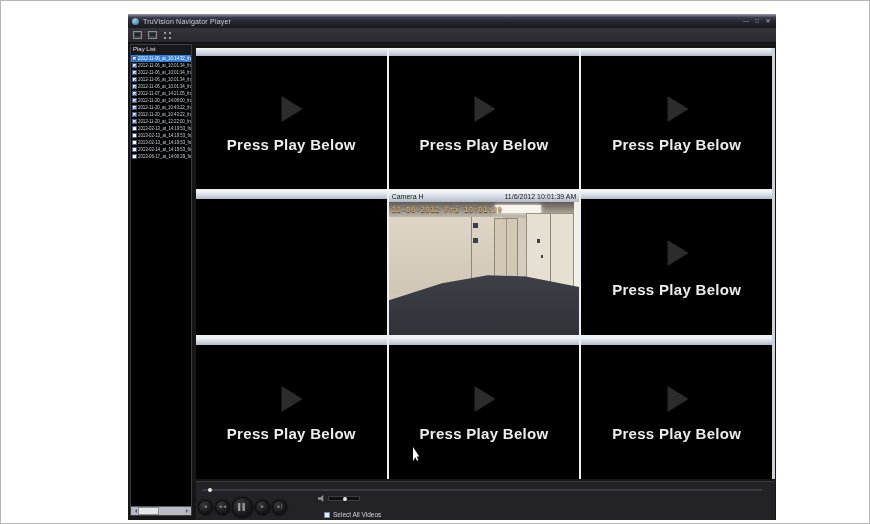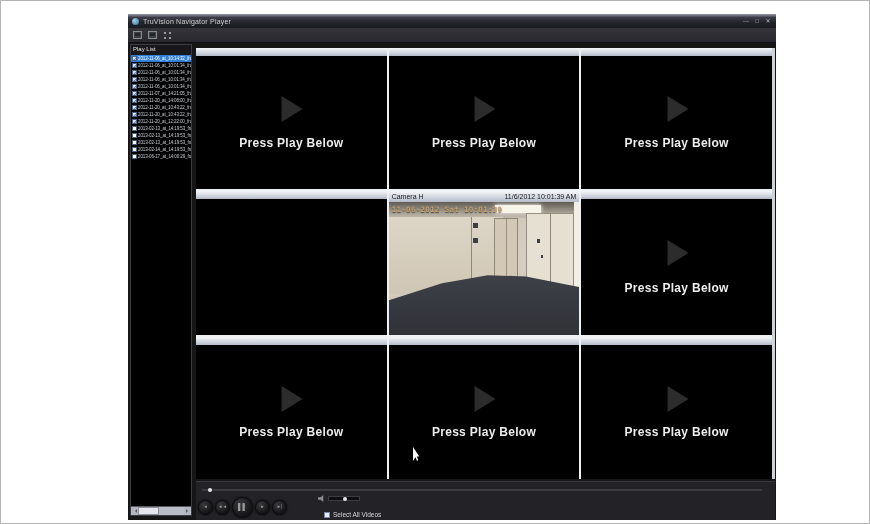--- a/index.html
+++ b/index.html
@@ -52,21 +52,21 @@
   .grid{position:absolute;left:68px;top:34px;width:576px;height:431px;
         display:grid;grid-template-columns:1fr 1fr 1fr;grid-template-rows:141px 144px 142px;gap:2px;
         background:#eef0f3;border-right:3px solid #cfd3da;}
   .tile{position:relative;background:#000;overflow:hidden;display:flex;flex-direction:column;}
   .tile-header{height:8px;flex:none;background:linear-gradient(#f5f7fa,#c9cfda 70%,#b3bac7);}
   .tile-video .tile-header{height:11px;display:flex;justify-content:space-between;align-items:center;
                            padding:0 3px;font-size:7px;color:#16181c;}
   .tile-body{flex:1;position:relative;background:#000;}
   .play-tri{position:absolute;left:50%;top:40%;transform:translate(-45%,-50%);width:0;height:0;
             border-left:21px solid #2c2c2c;border-top:13px solid transparent;border-bottom:13px solid transparent;}
-  .press-label{position:absolute;left:0;right:0;top:60%;text-align:center;font-size:12px;font-weight:bold;
+  .press-label{position:absolute;left:0;right:0;top:60%;text-align:center;font-size:15px;font-weight:bold;
                color:#ededed;letter-spacing:.3px;}
 
   
   .scene{position:absolute;inset:0;background:linear-gradient(180deg,#cfc8ba,#d6cec0 45%,#cfc5b6);}
   .sc-ceiling{position:absolute;left:0;top:0;width:100%;height:12%;
               background:linear-gradient(180deg,#5f5b54,#a9a296 70%,#c2bbad);}
   .sc-light{position:absolute;left:56%;top:2%;width:24%;height:6%;background:#f7f5ea;box-shadow:0 0 4px #ffffff;}
   .sc-wall{position:absolute;left:0;top:11%;width:60%;height:58%;background:linear-gradient(180deg,#ddd5c6,#cfc6b5);}
   .sc-frame-line{position:absolute;left:43%;top:11%;width:1px;height:50%;background:#8f8877;}
   .sc-sign{position:absolute;width:5px;height:5px;background:#3c3e44;}
@@ -261,21 +261,21 @@
             <div class="sc-wall"></div>
             <div class="sc-frame-line"></div>
             <div class="sc-sign" style="left:44%;top:16%;"></div>
             <div class="sc-sign" style="left:44%;top:27%;"></div>
             <div class="sc-door-center"></div>
             <div class="sc-door-right"></div>
             <div class="sc-sign" style="left:78%;top:28%;width:3px;height:4px;"></div>
             <div class="sc-sign" style="left:80%;top:40%;width:2px;height:3px;"></div>
             <div class="sc-glare"></div>
             <div class="sc-floor"></div>
-            <div class="sc-ts">11-06-2012 Sat 10:01:39</div>
+            <div class="sc-ts">11-06-2012 Fri 10:01:39</div>
           </div>
         </div>
       </div>
 
       <div class="tile">
         <div class="tile-header"></div>
         <div class="tile-body">
           <span class="play-tri"></span>
           <span class="press-label">Press Play Below</span>
         </div>

